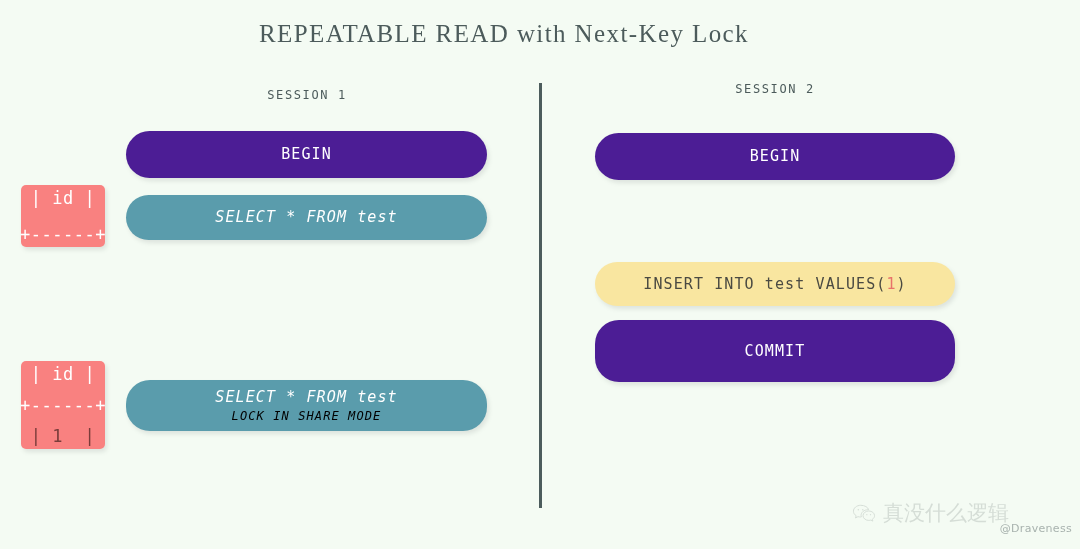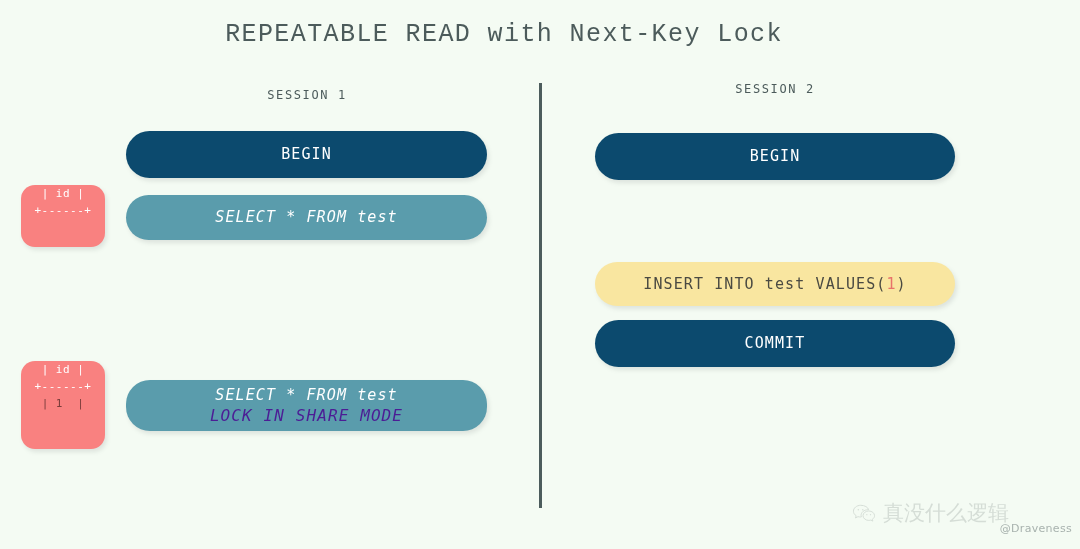--- a/index.html
+++ b/index.html
@@ -23,21 +23,21 @@
   
   .title {
     position: absolute;
     left: 0;
     top: 20px;
     width: 1008px;
     text-align: center;
     font-size: 25px;
     letter-spacing: 1.4px;
     color: #4c5b5b;
-    font-family: Liberation Mono, monospace;
+    font-family: Liberation Serif, serif;
   }
 
   
   .divider {
     position: absolute;
     left: 539px;
     top: 83px;
     width: 3px;
     height: 425px;
     background: #4c5c5c;
@@ -62,53 +62,53 @@
     display: flex;
     flex-direction: column;
     align-items: center;
     justify-content: center;
     text-align: center;
     font-size: 15px;
     letter-spacing: 1.1px;
     box-shadow: 2px 3px 4px rgba(120,130,130,0.18);
     line-height: 1.35;
   }
-  .pill.teal   { background: #0c4a6e; color: #ffffff; }
+  .pill.teal   { background: #4c1d95; color: #ffffff; }
   .pill.steel  { background: #5a9cac; color: #ffffff; font-style: italic; }
   .pill.yellow { background: #f9e6a0; color: #4a4a42; }
 
   .pill .sub {
-    color: #4c1d95;
-    font-size: 16px;
+    color: #000000;
+    font-size: 12px;
     letter-spacing: 1.1px;
   }
   .pill .num { color: #e8726a; }
 
   
   #s1-begin     { left: 126px; top: 131px; width: 361px; height: 47px; }
   #s1-select1   { left: 126px; top: 195px; width: 361px; height: 45px; }
   #s1-select2   { left: 126px; top: 380px; width: 361px; height: 51px; }
 
   
   #s2-begin     { left: 595px; top: 133px; width: 360px; height: 47px; }
   #s2-insert    { left: 595px; top: 262px; width: 360px; height: 44px; }
-  #s2-commit    { left: 595px; top: 320px; width: 360px; height: 47px; }
+  #s2-commit    { left: 595px; top: 320px; width: 360px; height: 62px; }
 
   
   .result-box {
     position: absolute;
     background: #f98180;
-    border-radius: 14px;
+    border-radius: 5px;
     box-sizing: border-box;
     display: flex;
     flex-direction: column;
     align-items: center;
-    justify-content: flex-start;
+    justify-content: space-between;
     color: #ffffff;
-    font-size: 11px;
+    font-size: 17px;
     letter-spacing: 0.5px;
     line-height: 1.55;
     box-shadow: 2px 3px 4px rgba(120,130,130,0.18);
     white-space: pre;
   }
   #result-1 { left: 21px; top: 185px; width: 84px; height: 62px; }
   #result-2 { left: 21px; top: 361px; width: 84px; height: 88px; }
   .result-box .val { color: #7a3c3a; }
 
   

